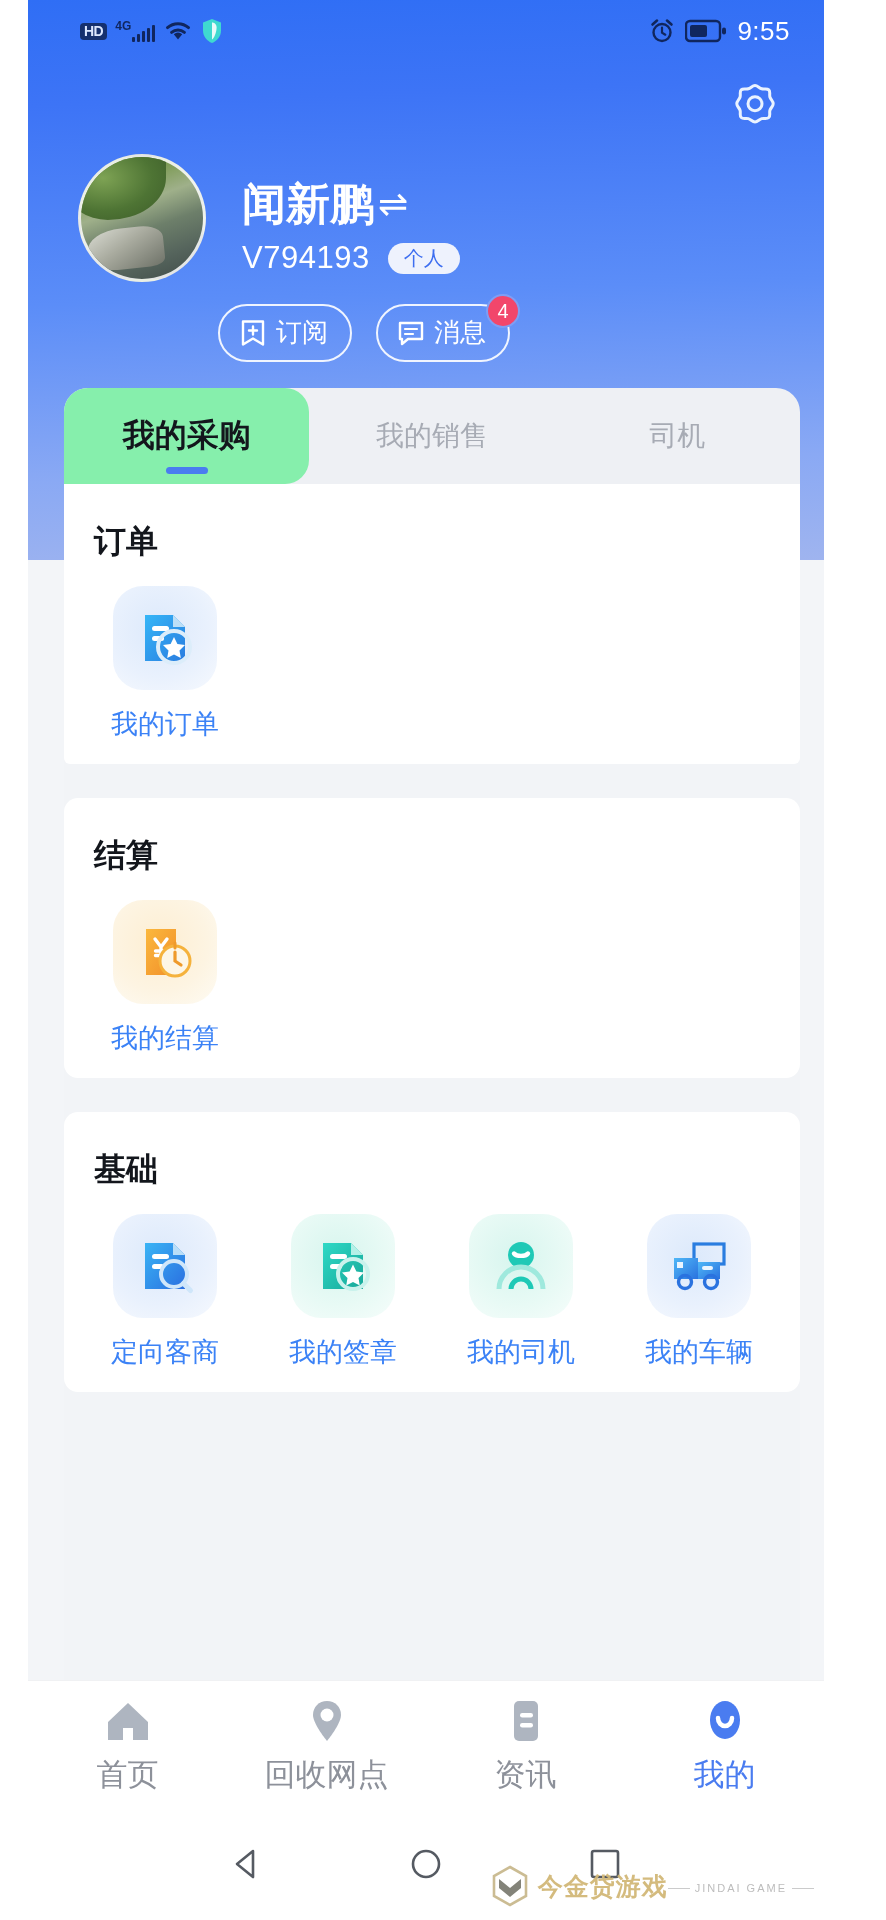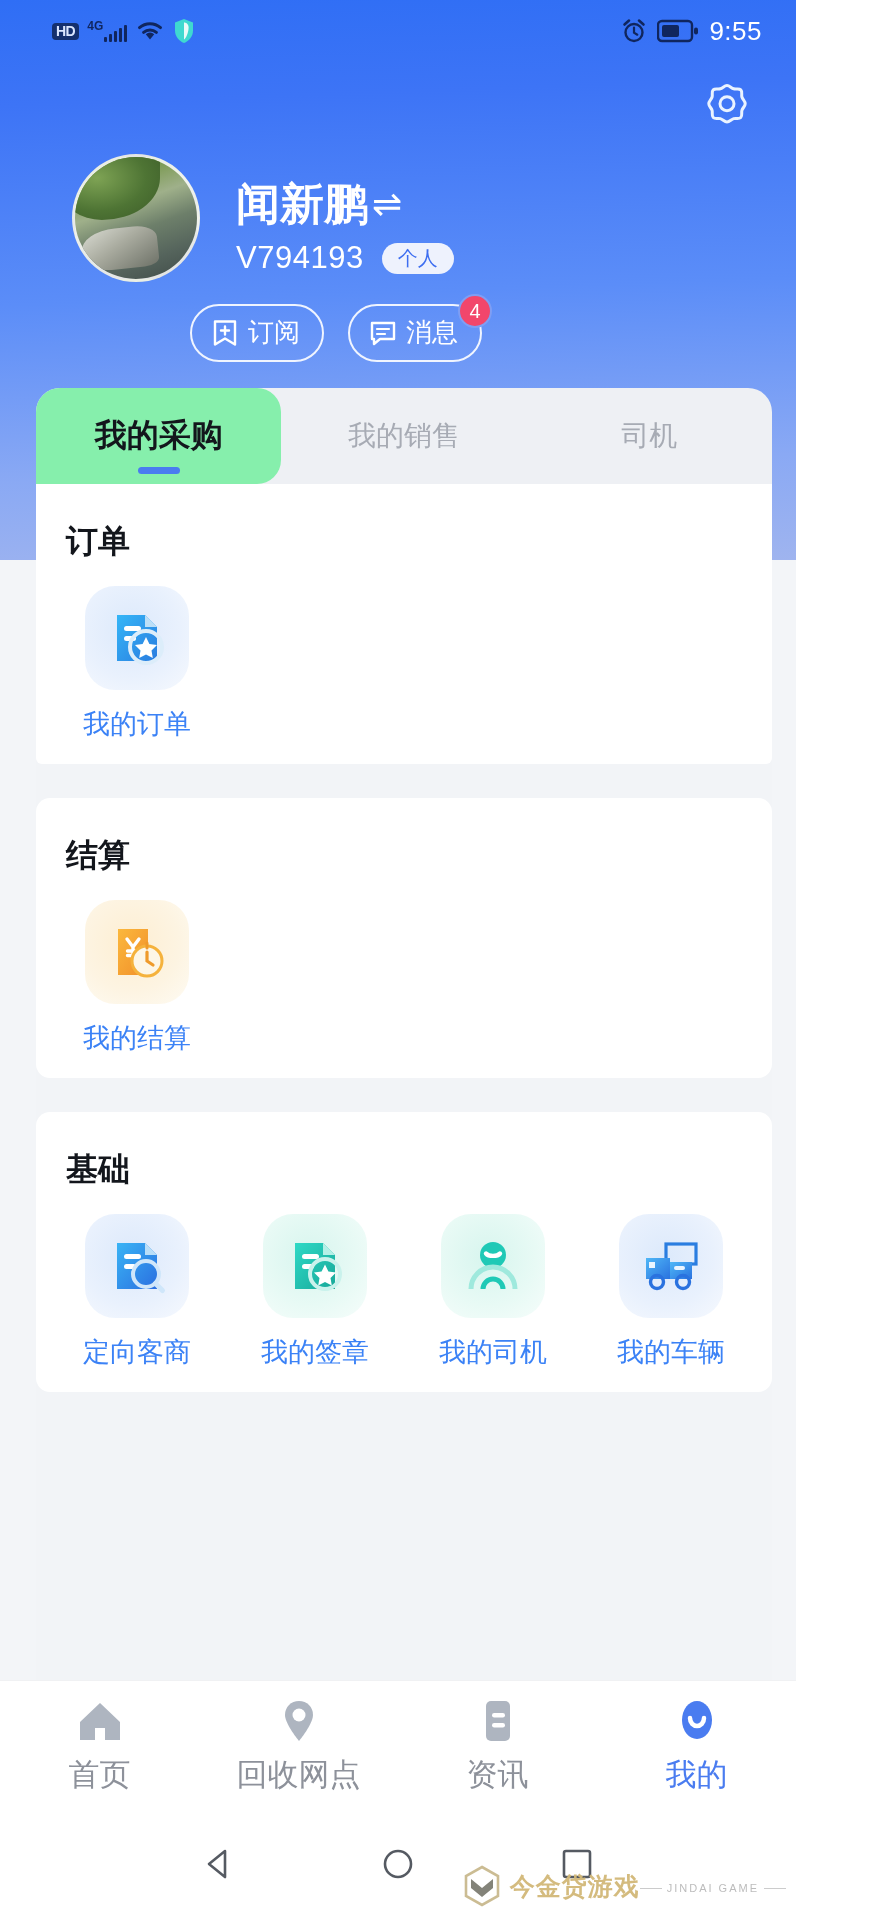--- a/index.html
+++ b/index.html
@@ -9,20 +9,21 @@
     overflow: hidden;
   }
   body { position: relative; background: #fff; }
 
   
   .phone {
     position: absolute; inset: 0;
     width: 796px; height: 1920px;
     display: flex; flex-direction: column;
     background: #f3f5f8;
+    margin-left: 28px;
   }
 
   
   .header-bg {
     position: absolute; top: 0; left: 0; right: 0; height: 560px;
     background: linear-gradient(178deg, #2f6ef5 0%, #3d74f6 18%, #5b8df8 52%, #8aa9f4 82%, #9fb4ef 100%);
     z-index: 0;
   }
 
   
@@ -54,21 +55,21 @@
   .gear-row {
     position: relative; z-index: 3;
     height: 88px; display: flex; align-items: center; justify-content: flex-end;
     padding-right: 42px;
   }
 
   
   .profile {
     position: relative; z-index: 3;
     display: flex; align-items: flex-start;
-    padding: 4px 0 0 72px;
+    padding: 4px 0 0 50px;
   }
   .avatar {
     width: 128px; height: 128px; border-radius: 50%;
     border: 3px solid rgba(255,255,255,.85);
     overflow: hidden; flex: none;
     background: linear-gradient(160deg,#5f7f46 0%,#7b9a52 22%,#9fb08a 40%,#6d7f6a 58%,#55645c 78%,#3f4a47 100%);
     position: relative;
   }
   .avatar::before {
     content:''; position:absolute; left:-10%; top:-6%; width:80%; height:58%;

